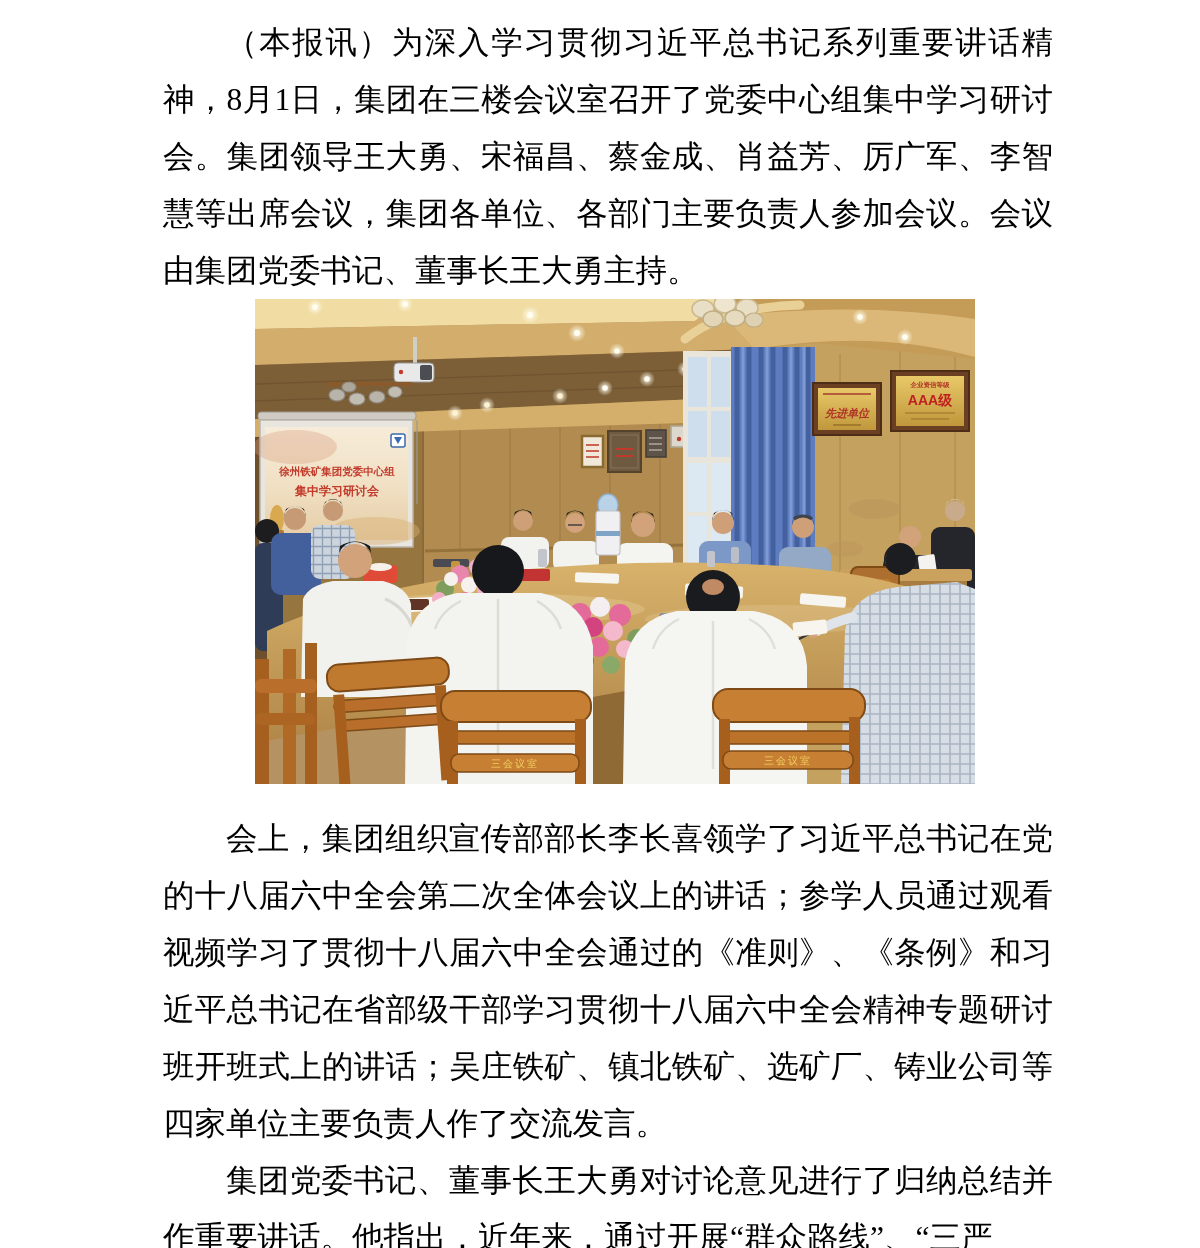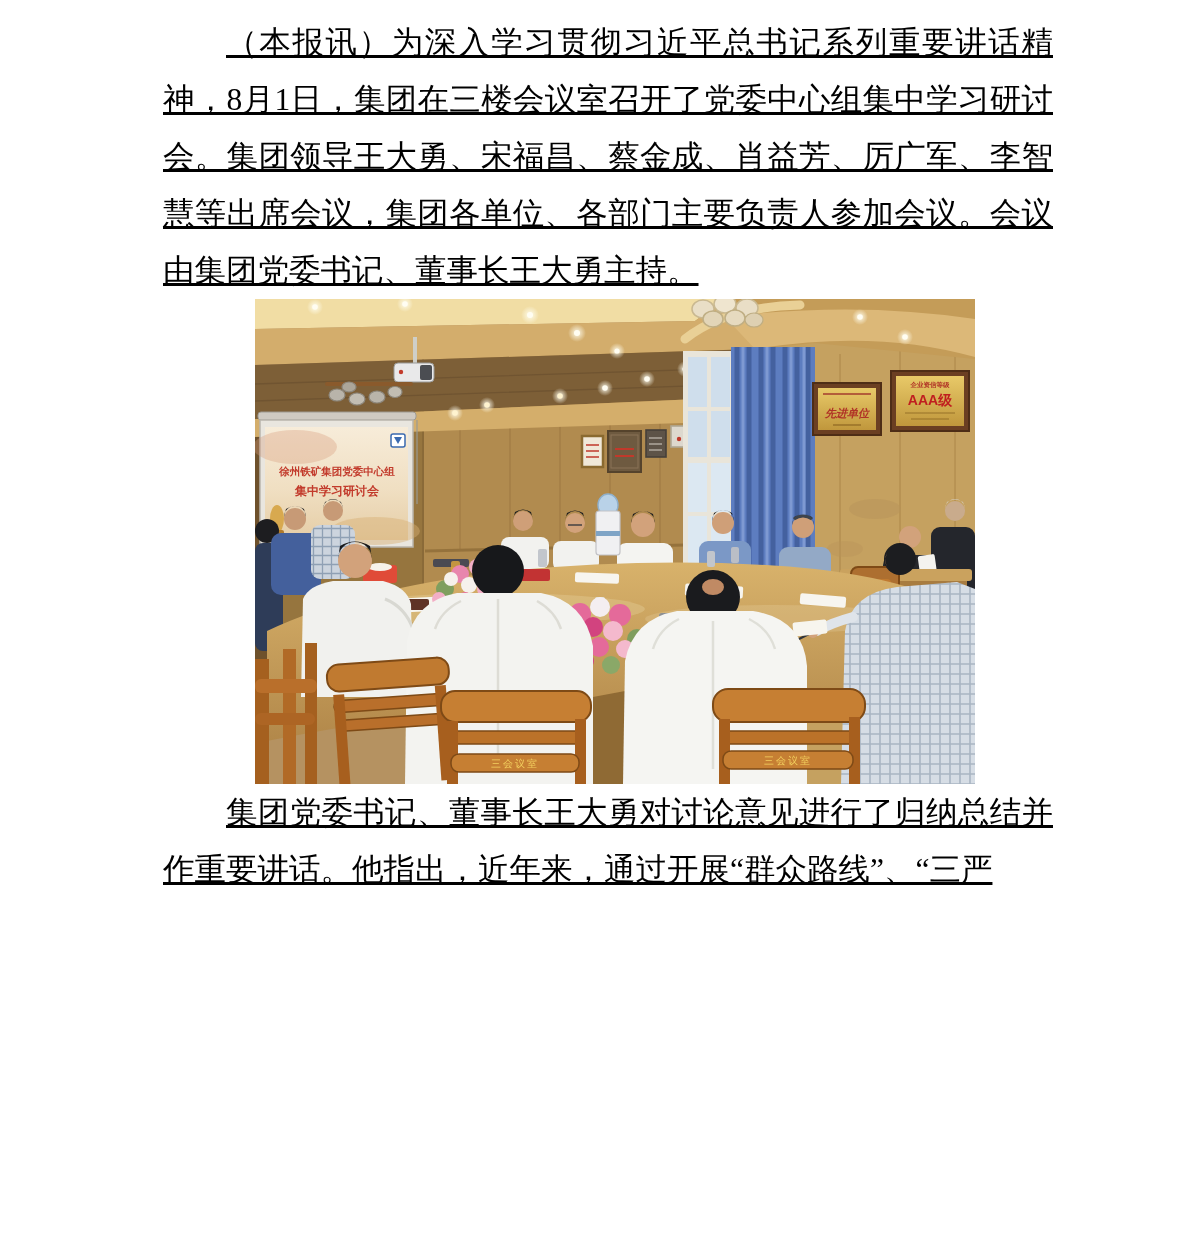--- a/index.html
+++ b/index.html
@@ -1,20 +1,20 @@
 <!DOCTYPE html>
 <html><head>
 <meta charset="utf-8">
 <style>
   html,body{margin:0;padding:0;}
   body{
     width:1200px;height:1248px;overflow:hidden;background:#ffffff;
     font-family:"Liberation Serif","DejaVu Serif",serif;
   }
-  .page{width:1200px;height:1011px;position:relative;background:#ffffff;text-decoration:underline;}
+  .page{width:1200px;height:1011px;position:relative;background:#ffffff;}
   .article{
     margin:0 147px 0 163px;width:890px;color:#000;
     font-size:31.5px;line-height:57px;text-align:justify;
   }
   .article p{margin:0;text-indent:2em;}
   .p1{padding-top:14px;}
   .photo-figure{
     margin:0 0 0 92px;width:720px;height:485px;overflow:hidden;
     background:#b59261;
   }
@@ -417,17 +417,18 @@
             <rect x="466" y="432" width="136" height="13" rx="6" fill="#bb7229" stroke="#7e4a16" stroke-width="1.5"></rect>
             <rect x="464" y="420" width="11" height="65" fill="#a75f1e"></rect>
             <rect x="594" y="418" width="11" height="67" fill="#a75f1e"></rect>
             <rect x="468" y="452" width="130" height="18" rx="8" fill="#c67f33" stroke="#7e4a16" stroke-width="1.5"></rect>
             <text x="533" y="465" text-anchor="middle" font-size="10" letter-spacing="2" fill="#f2cf5e">三会议室</text>
           </g>
         </g>
       </svg>
     </figure>
 
+    <p class="p2">会上，集团组织宣传部部长李长喜领学了习近平总书记在党的十八届六中全会第二次全体会议上的讲话；参学人员通过观看视频学习了贯彻十八届六中全会通过的《准则》、《条例》和习近平总书记在省部级干部学习贯彻十八届六中全会精神专题研讨班开班式上的讲话；吴庄铁矿、镇北铁矿、选矿厂、铸业公司等四家单位主要负责人作了交流发言。</p>
 
     <p class="p3">集团党委书记、董事长王大勇对讨论意见进行了归纳总结并作重要讲话。他指出，近年来，通过开展“群众路线”、“三严</p>
 
   </div>
 </div>
 
 </body></html>

